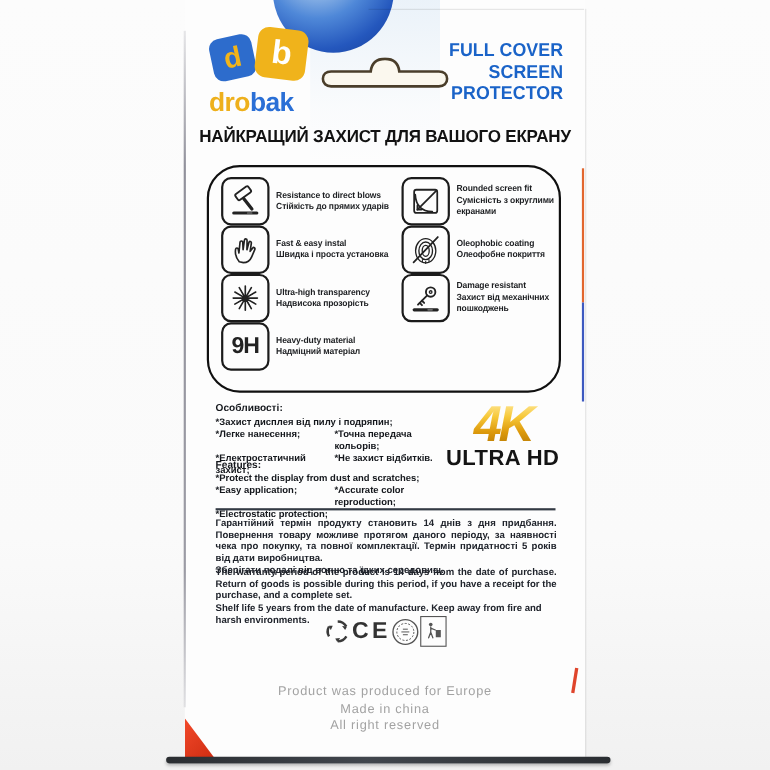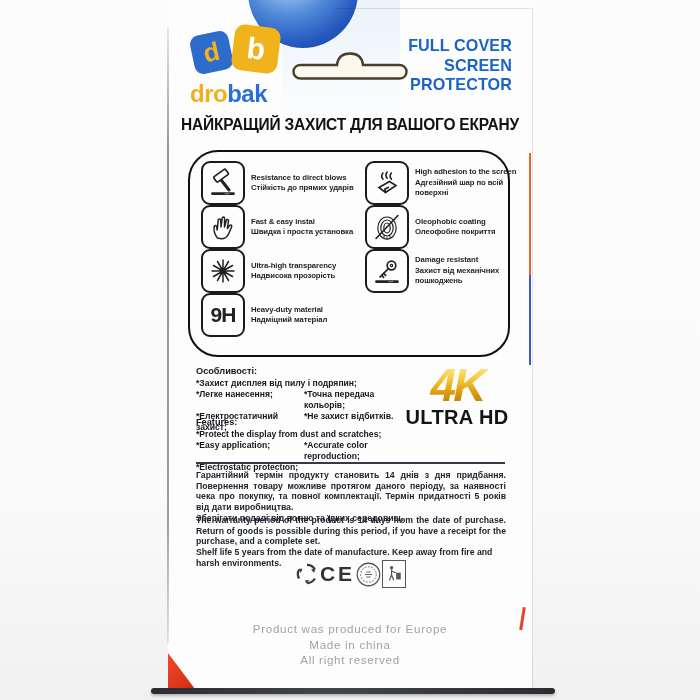--- a/index.html
+++ b/index.html
@@ -119,36 +119,35 @@
           <path d="M4.5,25.7 H25.5" stroke-width="2.8"></path>
           <path d="M17,25.7 h4" stroke="#888" stroke-width="1"></path>
         </svg>
       </div>
       <div class="ftext">
         <div>Resistance to direct blows</div>
         <div>Стійкість до прямих ударів</div>
       </div>
     </div>
 
-
     <div class="fitem">
       <div class="icon-box">
         <svg width="30" height="30" viewBox="0 0 30 30" stroke="#222" fill="none" stroke-width="1.6" stroke-linecap="round">
-          <path d="M11,5 q-2.6,3 0,6.2"></path>
-            <path d="M15.2,4 q-2.6,3 0,6.2"></path>
-            <path d="M19.4,5 q-2.6,3 0,6.2"></path>
-          <path d="M7,19.5 L17.5,13.5 L24,17.5 L13.5,24.5 Z"></path>
-          <path d="M13.5,24.5 L12.8,21.2 L16.4,19.3"></path>
-        </svg>
-      </div>
-      <div class="ftext">
-        <div>High adhesion to the screen</div>
-        <div>Адгезійний шар по всій поверхні</div>
-      </div>
-    </div>
+          <rect x="4.5" y="4.5" width="21" height="21" rx="2"></rect>
+          <path d="M24.5,5.5 L7.5,22.5"></path>
+          <path d="M7.5,18.8 L7.5,22.5 L11.2,22.5"></path>
+          <path d="M5.5,9 C6,18.5 11.5,24 21,24.5"></path>
+        </svg>
+      </div>
+      <div class="ftext">
+        <div>Rounded screen fit</div>
+        <div>Сумісність з округлими екранами</div>
+      </div>
+    </div>
+
 
     <div class="fitem">
       <div class="icon-box">
         <svg width="30" height="30" viewBox="0 0 30 30" stroke="#222" fill="none" stroke-width="1.5" stroke-linejoin="round">
           <path d="M9.5,26 C7,23 5.5,18.5 6.2,14.5 C6.5,13 8.4,13.2 8.6,14.7 L9.2,18 L10.2,8.2 C10.4,6.6 12.6,6.7 12.7,8.3 L13,15 L14.2,6.2 C14.45,4.6 16.6,4.8 16.6,6.4 L16.5,15 L18.3,8.4 C18.7,6.9 20.7,7.4 20.5,9 L19.4,16.5 L21.6,13.6 C22.6,12.3 24.3,13.4 23.6,15 L20.8,21.5 C19.3,25 16.5,26.8 13.2,26.8 Z"></path>
         </svg>
       </div>
       <div class="ftext">
         <div>Fast &amp; easy instal</div>
         <div>Швидка і проста установка</div>

